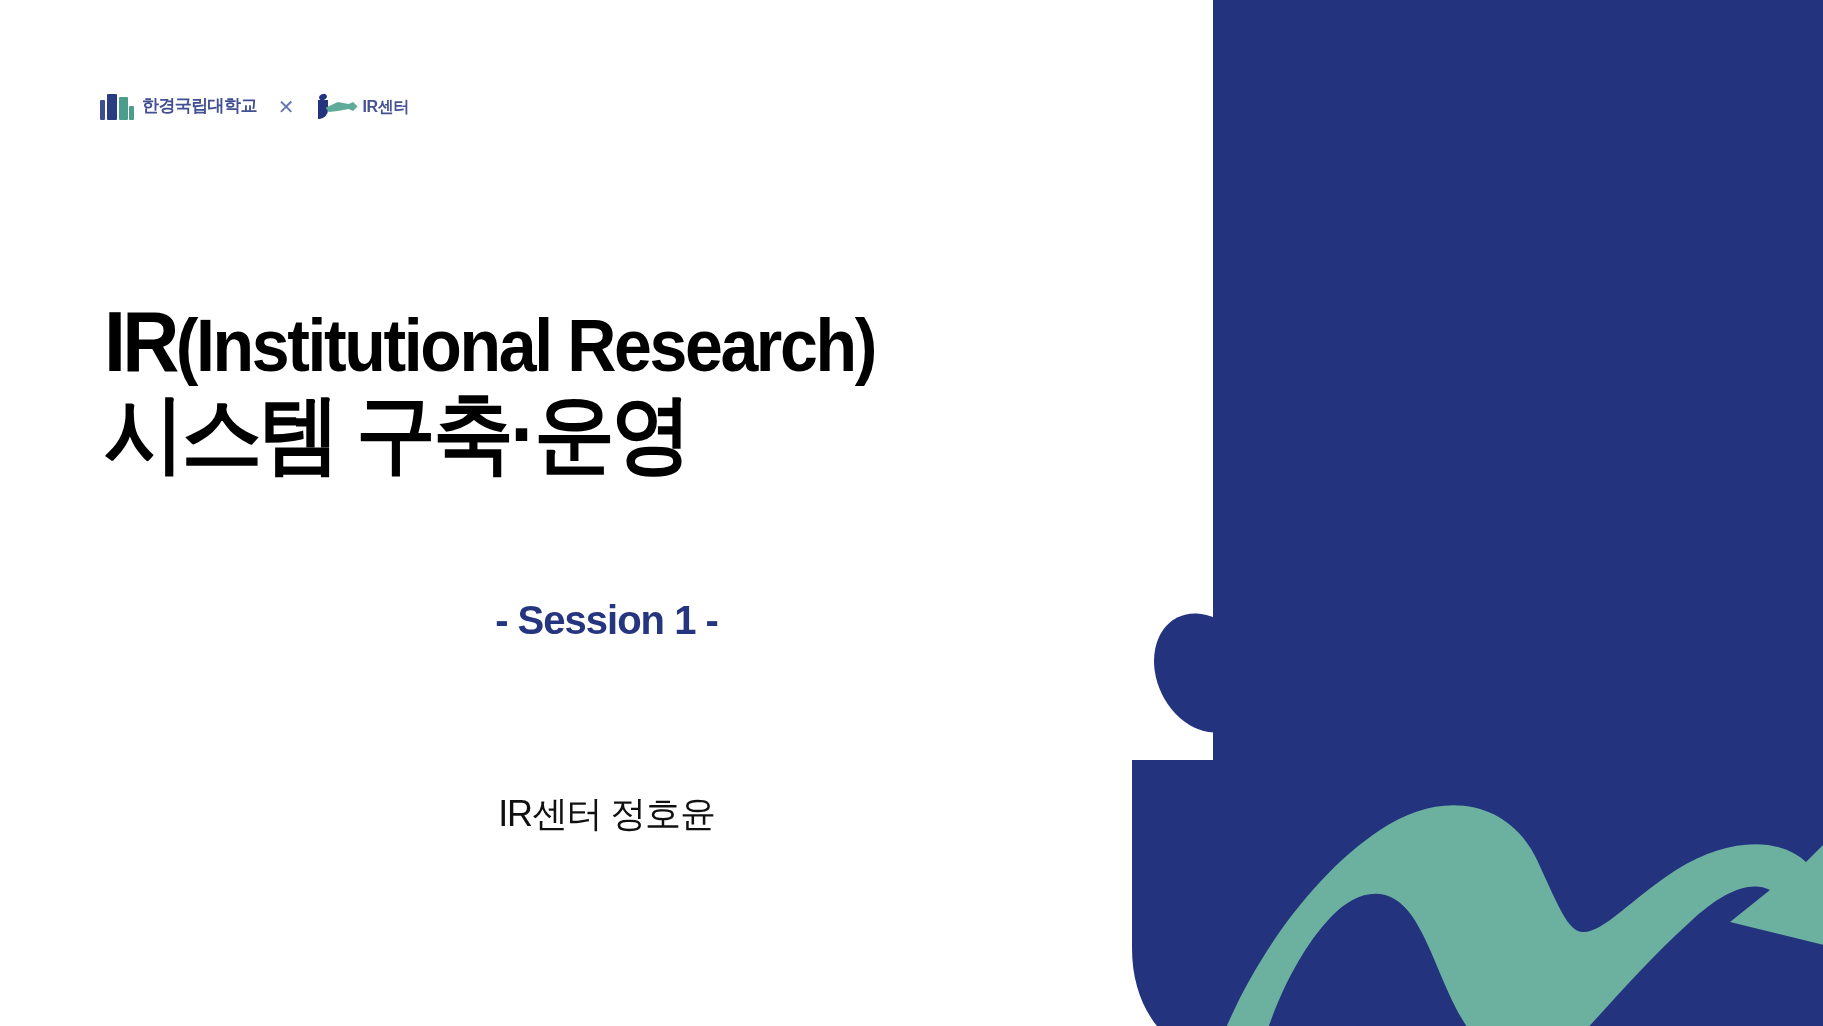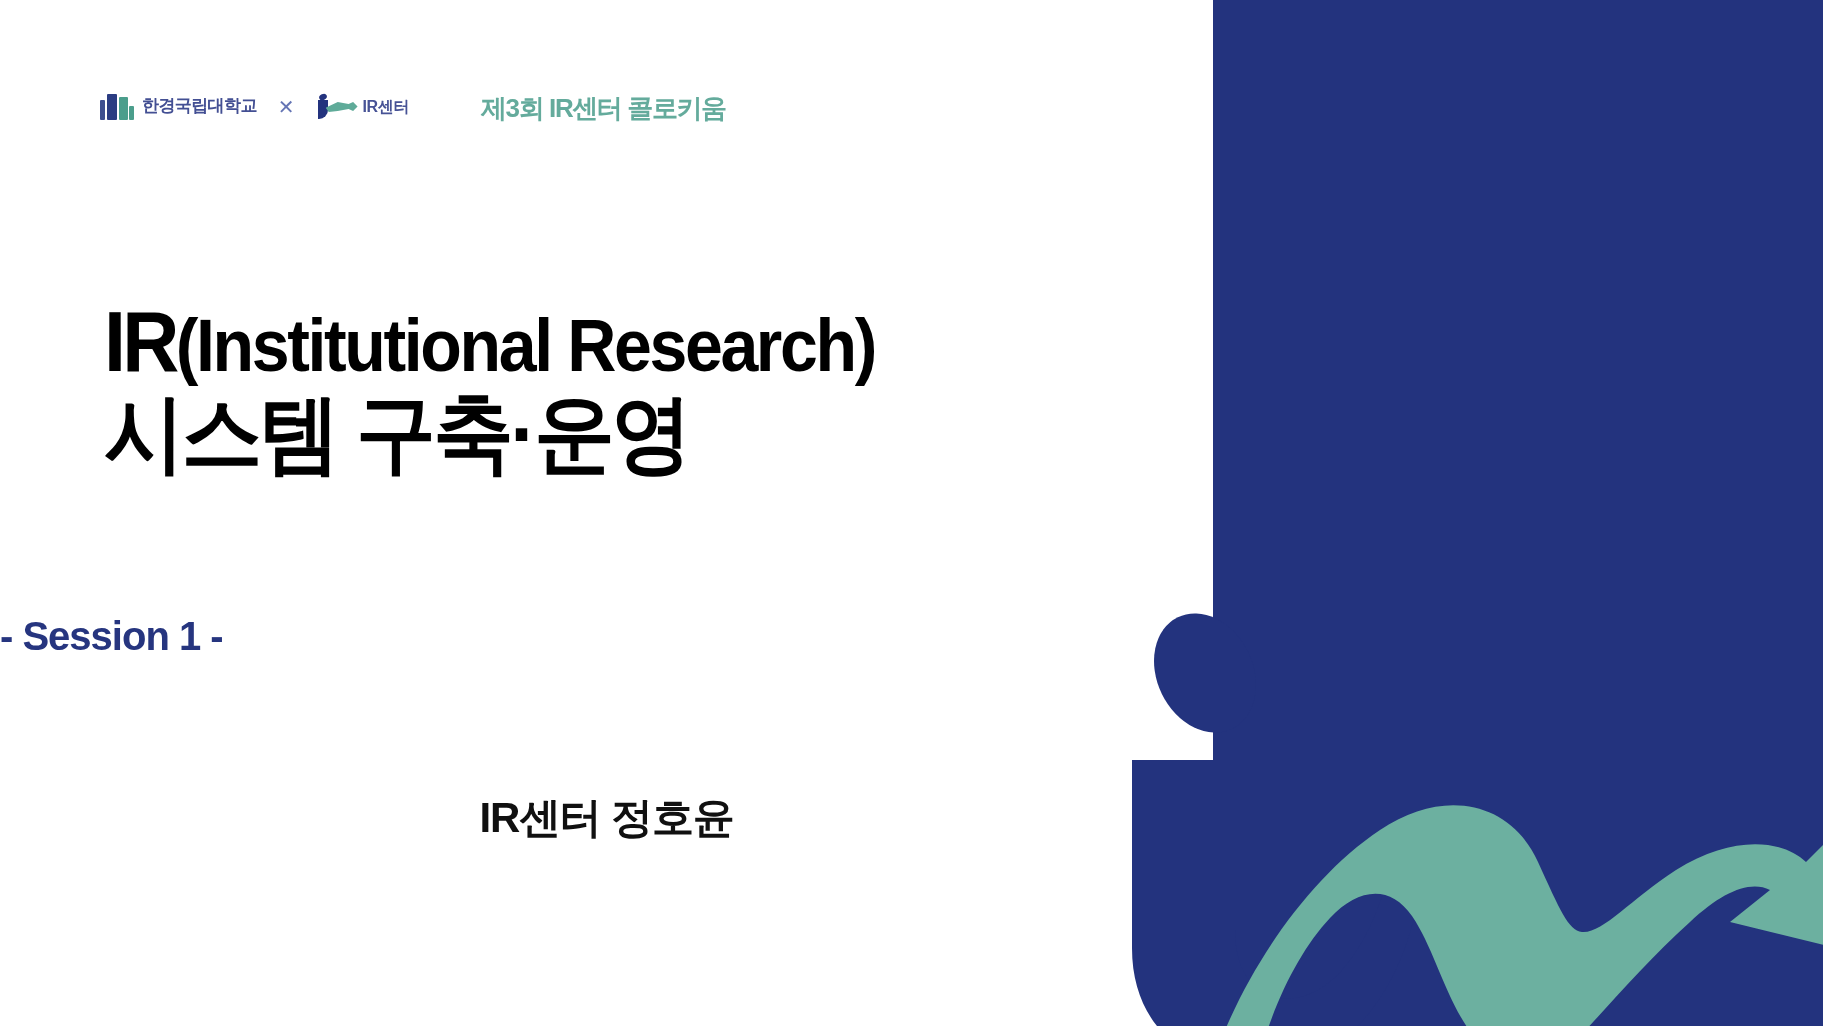--- a/index.html
+++ b/index.html
@@ -189,37 +189,38 @@
     letter-spacing: -3.6px;
     white-space: nowrap;
     transform: scaleX(0.94);
     transform-origin: left center;
   }
 
   
   .session {
     position: absolute;
     left: 0;
-    top: 614px;
+    top: 598px;
     width: 1213px;
+    text-align: center;
     font-size: 40px;
     font-weight: 800;
     color: #26357f;
     letter-spacing: -1px;
   }
 
   
   .presenter {
     position: absolute;
     left: 0;
     top: 790px;
     width: 1213px;
     text-align: center;
-    font-size: 42px;
-    font-weight: 700;
+    font-size: 36px;
+    font-weight: 400;
     color: #101010;
     letter-spacing: -1.2px;
   }
 </style>
 </head>
 <body>
 
 <div class="slide">
 
   <div class="navy-panel"></div>
@@ -244,21 +245,20 @@
         <span class="ir-logo-mark">
           <span class="idot"></span>
           <span class="ilet"></span>
           <span class="swoosh"></span>
         </span>
         <span class="ir-name">IR센터</span>
       </div>
 
     </div>
 
-    <div class="colloquium">제3회 IR센터 콜로키움</div>
   </div>
 
   <div class="title-block">
     <div class="title-line-1">
       <span class="abbr">IR</span><span class="expand">(Institutional Research)</span>
     </div>
     <div class="title-line-2">시스템 구축·운영</div>
   </div>
 
   <div class="session">- Session 1 -</div>

